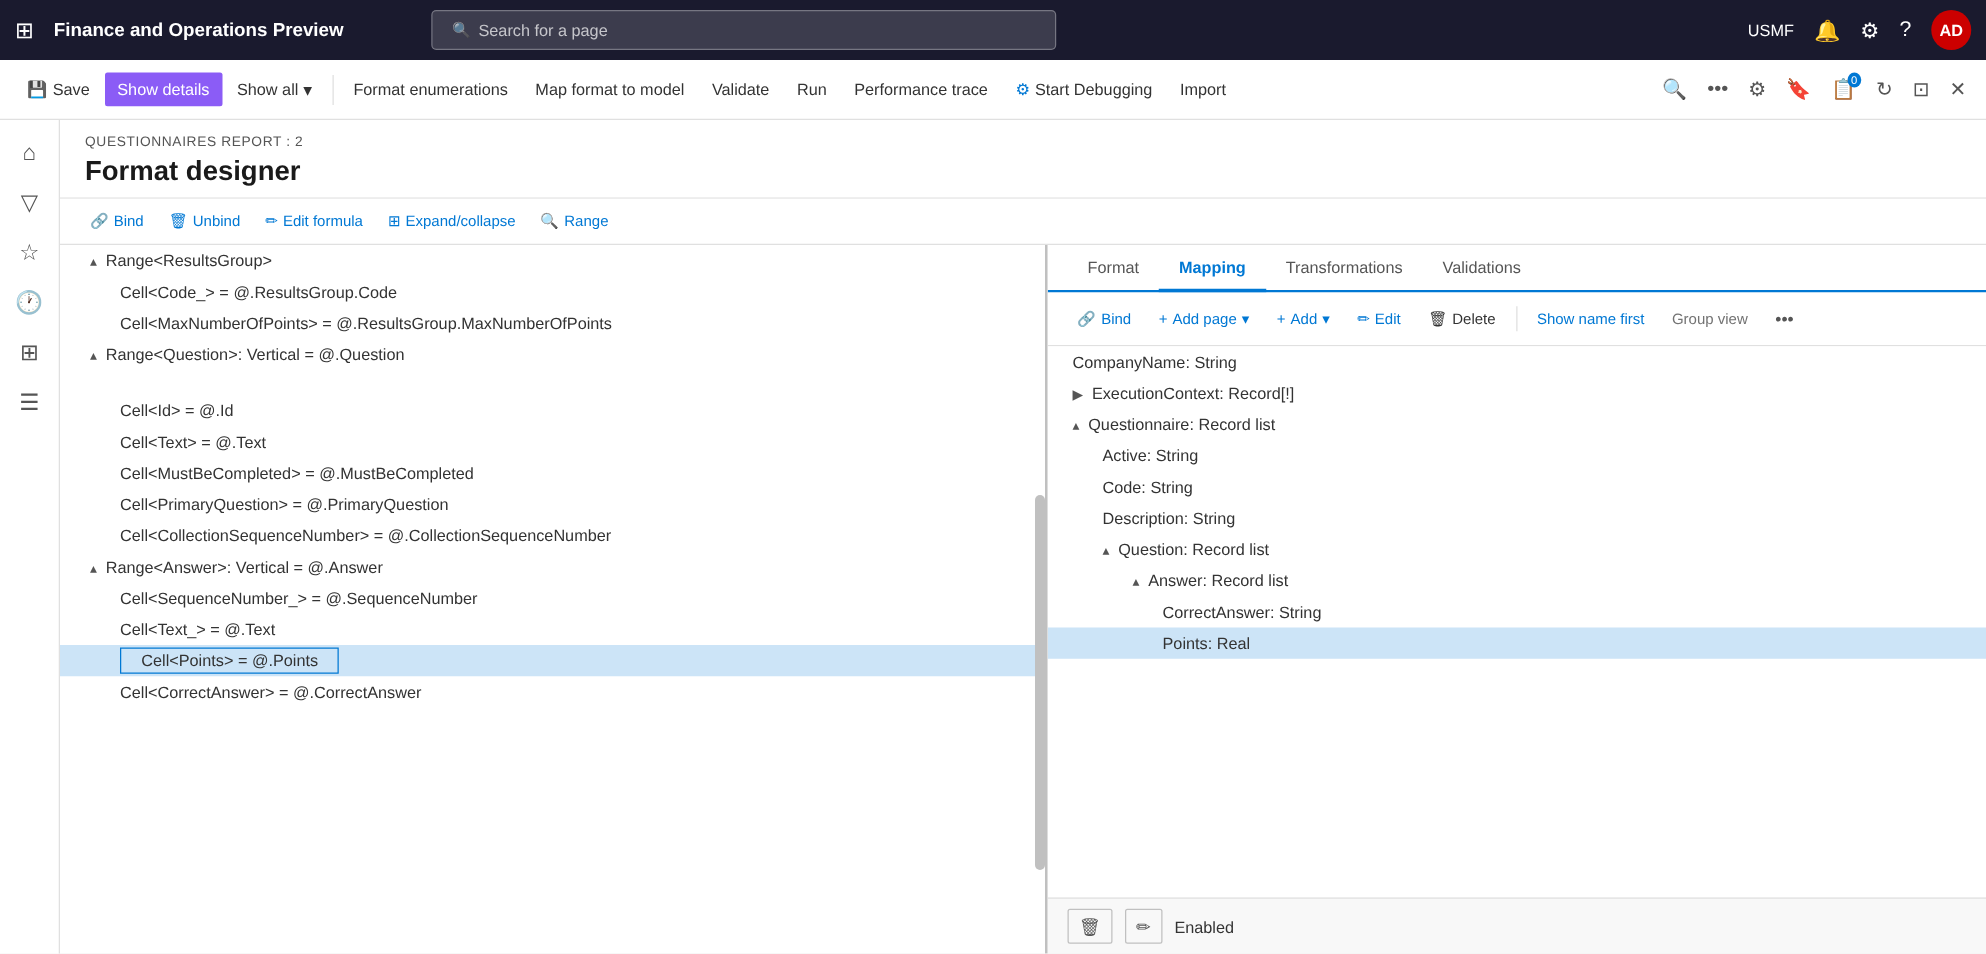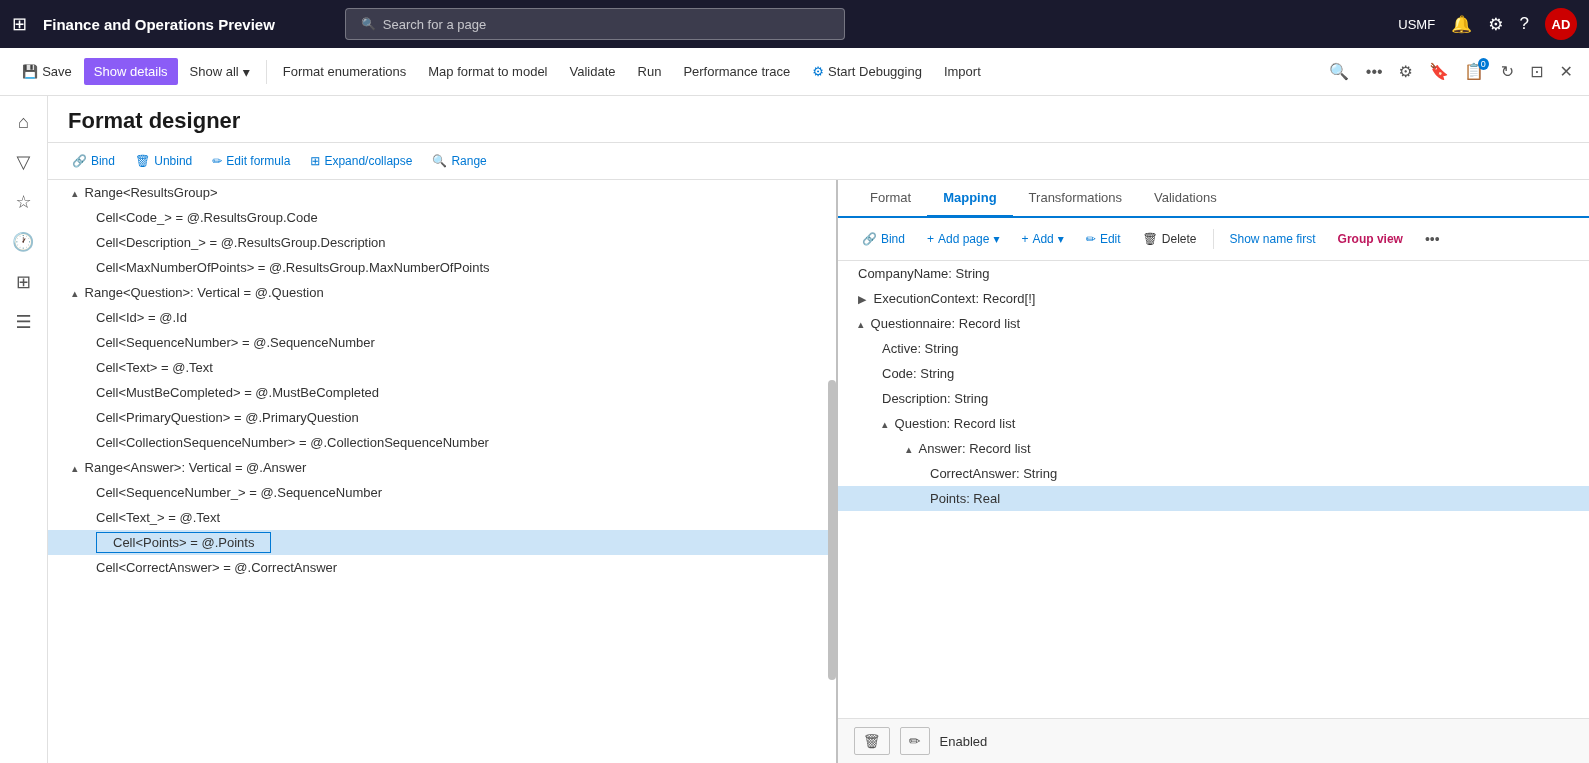--- a/index.html
+++ b/index.html
@@ -154,21 +154,21 @@
       border-bottom: 1px solid #e0e0e0;
     }
     .mapping-toolbar .tool-btn {
       display: flex; align-items: center; gap: 4px;
       padding: 5px 8px; background: none; border: none;
       cursor: pointer; font-size: 12px; color: #0078d4; border-radius: 2px;
     }
     .mapping-toolbar .tool-btn.gray { color: #333; }
     .mapping-toolbar .separator { width: 1px; height: 20px; background: #e0e0e0; margin: 0 2px; }
     .mapping-toolbar .show-name { color: #0078d4; font-size: 12px; cursor: pointer; padding: 5px 8px; }
-    .mapping-toolbar .group-view { color: #be185d; font-size: 12px; cursor: pointer; padding: 5px 8px; font-weight: bold; }
+    .mapping-toolbar .group-view { color: #737373; font-size: 12px; cursor: pointer; padding: 5px 8px; }
     .mapping-toolbar .more-btn { color: #555; font-size: 14px; cursor: pointer; padding: 5px 8px; }
 
     
     .mapping-tree { flex: 1; overflow-y: auto; background: #fff; }
     .mapping-item {
       padding: 5px 0 5px 20px;
       font-size: 13px; color: #333;
       cursor: pointer; white-space: nowrap;
     }
     .mapping-item.selected { background: #cce4f7; }
@@ -261,20 +261,21 @@
     <div class="sidebar-icon">▽</div>
     <div class="sidebar-icon">☆</div>
     <div class="sidebar-icon">🕐</div>
     <div class="sidebar-icon">⊞</div>
     <div class="sidebar-icon">☰</div>
   </div>
 
   <div class="content-area">
 
     <div class="page-header">
+      <div class="breadcrumb">QUESTIONNAIRES REPORT : 2</div>
       <div class="page-title">Format designer</div>
     </div>
 
     <div class="editor-toolbar">
       <button class="tool-btn">
         <span>🔗</span>
         <span>Bind</span>
       </button>
       <button class="tool-btn">
         <span>🗑</span>
@@ -293,25 +294,23 @@
         <span>Range</span>
       </button>
     </div>
 
     <div class="split-pane">
 
       <div class="tree-pane">
         <div id="tree-container">
             <div class="tree-item" style="padding-left: 24px;"><span class="arrow">▴ </span><span>Range&lt;ResultsGroup&gt;</span></div>
             <div class="tree-item" style="padding-left: 48px;"><span>Cell&lt;Code_&gt; = @.ResultsGroup.Code</span></div>
-            <div class="tree-item" style="padding-left: 48px;"><span>Cell&lt;Description_&gt; = @.ResultsGroup.Description</span></div>
             <div class="tree-item" style="padding-left: 48px;"><span>Cell&lt;MaxNumberOfPoints&gt; = @.ResultsGroup.MaxNumberOfPoints</span></div>
             <div class="tree-item" style="padding-left: 24px;"><span class="arrow">▴ </span><span>Range&lt;Question&gt;: Vertical = @.Question</span></div>
-            <div class="tree-item" style="padding-left: 48px;"><span>Cell&lt;Id&gt; = @.Id</span></div>
-            <div class="tree-item" style="padding-left: 48px;"><span>Cell&lt;SequenceNumber&gt; = @.SequenceNumber</span></div>
+            <div class="tree-item" style="padding-left: 48px; margin-top: 20px;"><span>Cell&lt;Id&gt; = @.Id</span></div>
             <div class="tree-item" style="padding-left: 48px;"><span>Cell&lt;Text&gt; = @.Text</span></div>
             <div class="tree-item" style="padding-left: 48px;"><span>Cell&lt;MustBeCompleted&gt; = @.MustBeCompleted</span></div>
             <div class="tree-item" style="padding-left: 48px;"><span>Cell&lt;PrimaryQuestion&gt; = @.PrimaryQuestion</span></div>
             <div class="tree-item" style="padding-left: 48px;"><span>Cell&lt;CollectionSequenceNumber&gt; = @.CollectionSequenceNumber</span></div>
             <div class="tree-item" style="padding-left: 24px;"><span class="arrow">▴ </span><span>Range&lt;Answer&gt;: Vertical = @.Answer</span></div>
             <div class="tree-item" style="padding-left: 48px;"><span>Cell&lt;SequenceNumber_&gt; = @.SequenceNumber</span></div>
             <div class="tree-item" style="padding-left: 48px;"><span>Cell&lt;Text_&gt; = @.Text</span></div>
             <div class="tree-item selected" style="padding-left: 48px;"><span style="border: 1px solid rgb(0, 120, 212); padding: 2px 16px; background-color: rgb(204, 228, 247);">Cell&lt;Points&gt; = @.Points</span></div>
             <div class="tree-item" style="padding-left: 48px;"><span>Cell&lt;CorrectAnswer&gt; = @.CorrectAnswer</span></div>
           </div>

